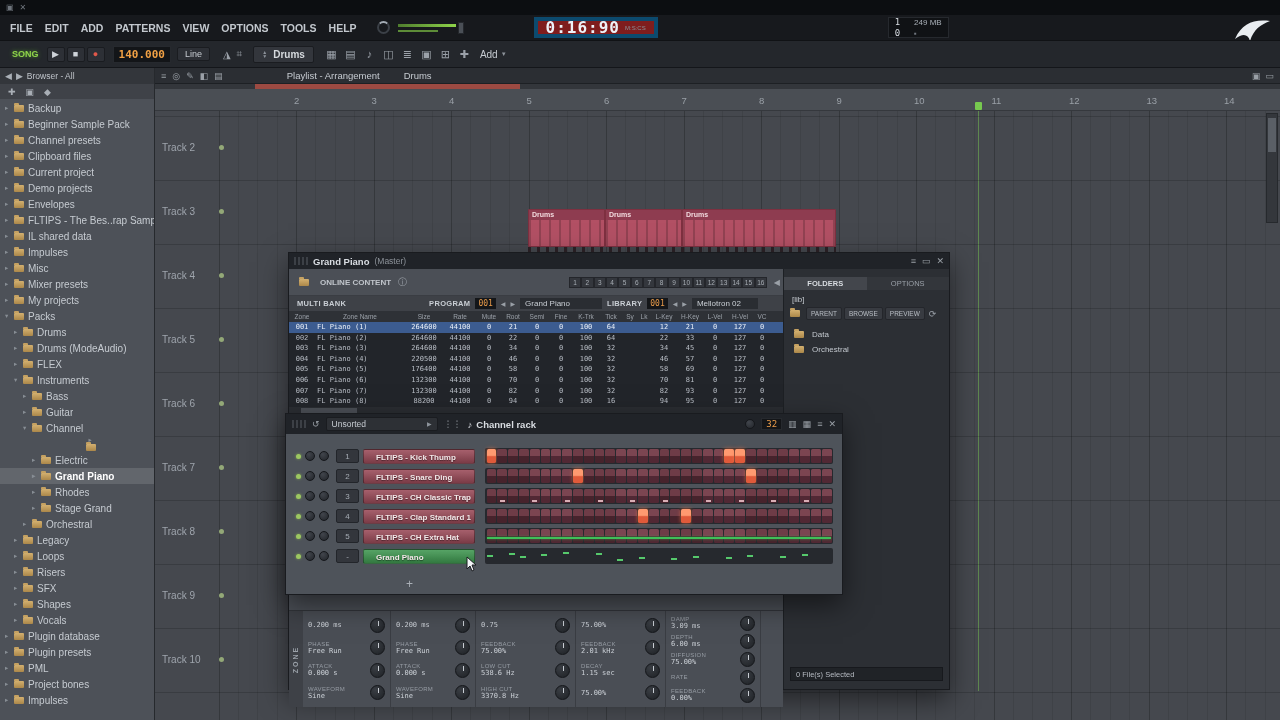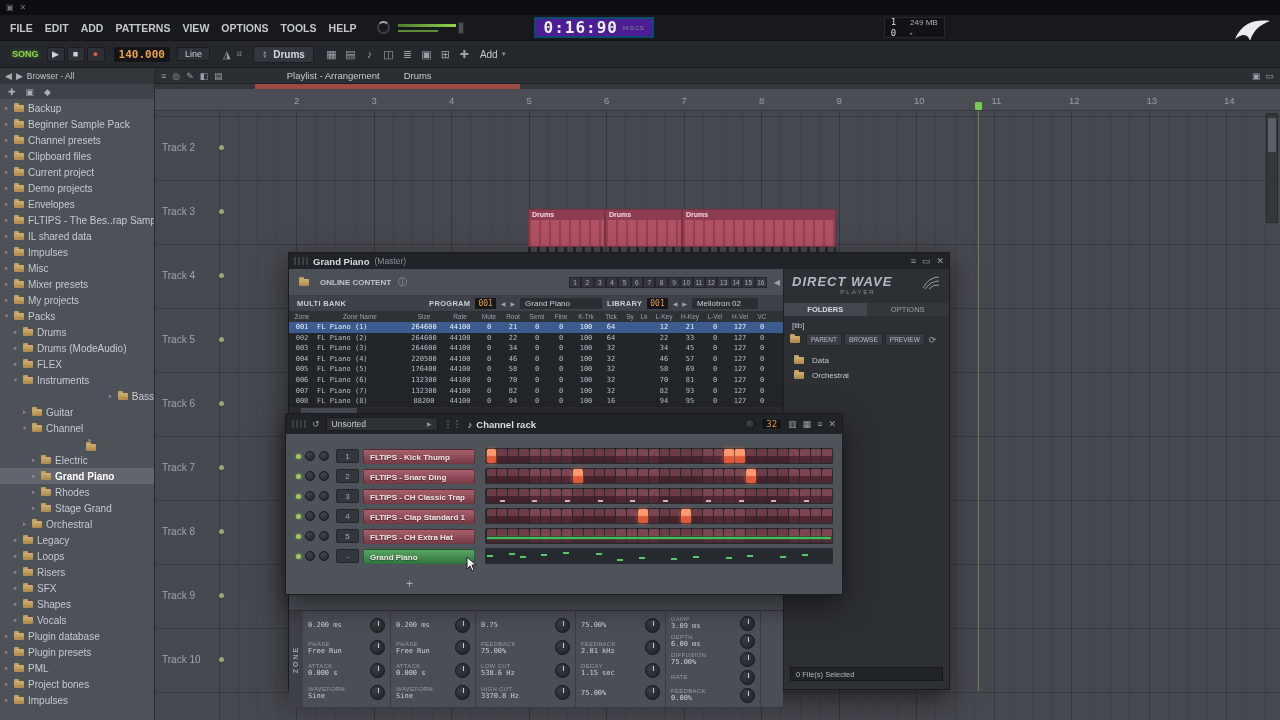--- a/index.html
+++ b/index.html
@@ -10,21 +10,21 @@
   
   #top-strip{position:absolute;left:0;top:0;width:1280px;height:15px;background:#0c0e11;display:flex;align-items:center;gap:6px;padding:0 6px;}
   .tiny-ic{color:#6f757d;font-size:8px;}
   #menubar{position:absolute;left:0;top:15px;width:1280px;height:25px;background:#17191d;display:flex;align-items:center;}
   .menu-item{color:#c3c8ce;font-size:10.5px;padding:0 6px;font-weight:bold;cursor:default;}
   #cpu-ring{width:13px;height:13px;border-radius:50%;border:2px solid #3b4047;border-top-color:#a3abb4;margin:0 8px 0 14px;}
   #meter-wrap{width:66px;height:12px;position:relative;margin-right:10px;}
   #meter-bar{position:absolute;left:0;top:2px;width:58px;height:3px;background:linear-gradient(90deg,#4f7d2e,#8fd44a);}
   #meter-bar2{position:absolute;left:0;top:8px;width:40px;height:2px;background:#5d8c38;}
   #meter-knob{position:absolute;right:0;top:0;width:6px;height:12px;background:#4a4f56;border:1px solid #24272c;}
-  #time-box{background:#4c1d95;border:2px solid #0c4a6e;height:21px;display:flex;align-items:center;padding:0 8px;gap:5px;margin-left:60px;}
+  #time-box{background:#7f1d1d;border:4px solid #0c4a6e;height:21px;display:flex;align-items:center;padding:0 8px;gap:5px;margin-left:60px;}
   #time-display{font-family:"DejaVu Sans Mono",monospace;font-size:16px;font-weight:bold;color:#edf2f8;letter-spacing:1px;}
   #time-unit{font-size:6px;color:#8a9198;}
   #counter-box{margin-left:230px;display:flex;flex-direction:column;justify-content:center;gap:1px;background:#101215;border:1px solid #26292e;padding:1px 6px;height:21px;}
   .counter-row{display:flex;gap:14px;align-items:center;}
   .counter-num{font-size:9px;color:#d7dce2;font-family:"DejaVu Sans Mono",monospace;}
   .counter-mem{font-size:8px;color:#aab0b8;}
   #mascot{position:absolute;right:8px;top:2px;}
 
   
   #toolbar2{position:absolute;left:0;top:40px;width:1280px;height:28px;background:#24272c;border-top:1px solid #101215;border-bottom:1px solid #14161a;display:flex;align-items:center;}
@@ -148,21 +148,21 @@
   #cr-filter{width:112px;height:14px;background:#2d3035;border:1px solid #1a1c20;color:#c6cbd1;font-size:8.5px;line-height:13px;padding:0 5px;display:flex;justify-content:space-between;border-radius:2px;}
   #cr-title{font-size:9.5px;font-weight:bold;color:#d8dce1;display:flex;gap:4px;align-items:center;}
   #cr-right{margin-left:auto;display:flex;align-items:center;gap:6px;}
   .cr-knob-sm{width:10px;height:10px;border-radius:50%;background:radial-gradient(circle at 35% 30%,#41454c,#22252a);border:1px solid #15171b;}
   #cr-led{background:#131518;border:1px solid #26292e;color:#e89b4a;font-family:"DejaVu Sans Mono",monospace;font-size:9px;padding:0 4px;}
   #cr-body{position:absolute;left:0;top:20px;right:0;bottom:0;}
   .cr-row{position:absolute;left:0;right:0;height:20px;display:flex;align-items:center;}
   .cr-mute{width:5px;height:5px;border-radius:50%;background:#9dc861;margin-left:10px;flex:none;box-shadow:0 0 3px rgba(150,200,80,.7);}
   .cr-knob{width:10px;height:10px;border-radius:50%;background:radial-gradient(circle at 35% 30%,#41454c,#22252a);border:1px solid #15171b;margin-left:4px;flex:none;}
   .cr-num{width:23px;height:14px;margin-left:7px;background:#33363c;border:1px solid #22252a;border-radius:2px;color:#a6acb4;font-size:8px;text-align:center;line-height:13px;flex:none;}
-  .cr-name{width:112px;height:15px;margin-left:4px;border-radius:2px;font-size:8px;color:#f3e8e9;line-height:15px;padding-left:6px;font-weight:bold;text-shadow:0 1px 1px rgba(0,0,0,.45);flex:none;white-space:nowrap;overflow:hidden;border:1px solid rgba(0,0,0,.35);}
+  .cr-name{width:112px;height:15px;margin-left:4px;border-radius:2px;font-size:8px;color:#f3e8e9;line-height:15px;padding-left:12px;font-weight:bold;text-shadow:0 1px 1px rgba(0,0,0,.45);flex:none;white-space:nowrap;overflow:hidden;border:1px solid rgba(0,0,0,.35);}
   .cr-steps{position:relative;margin-left:10px;width:348px;height:16px;display:flex;background:#26292e;border-radius:2px;padding:1px;flex:none;}
   .step{flex:1;margin:0 .5px;border-radius:1.5px;background:linear-gradient(#6e3c47 48%,#46232c 52%);}
   .step.alt{background:linear-gradient(#7b4551 48%,#512834 52%);}
   .step.on{background:linear-gradient(#ff9a70 45%,#e05a3a 55%);box-shadow:0 0 4px rgba(255,120,70,.7);}
   .vtick{position:absolute;bottom:2px;width:5px;height:2px;background:#d8aeb5;}
   .cr-gline{position:absolute;left:2px;right:2px;top:9px;height:2px;background:#3fbf58;box-shadow:0 0 3px rgba(60,200,90,.6);}
   .cr-preview{position:relative;margin-left:10px;width:348px;height:16px;background:#26292e;border-radius:2px;flex:none;}
   .pnote{position:absolute;height:2px;width:6px;background:#56c96c;}
   #cr-add{position:absolute;left:120px;bottom:5px;font-size:12px;color:#aab0b7;line-height:10px;}
 
@@ -356,21 +356,21 @@
         <div class="tree-item" style="padding-left: 14px;">
           <div class="tree-arrow">▸</div>
           <div class="folder-ic"></div>
           <div style="overflow: hidden;">FLEX</div>
         </div>
         <div class="tree-item" style="padding-left: 14px;">
           <div class="tree-arrow">▾</div>
           <div class="folder-ic"></div>
           <div style="overflow: hidden;">Instruments</div>
         </div>
-        <div class="tree-item" style="padding-left: 23px; justify-content: flex-end;">
+        <div class="tree-item" style="padding-left: 23px;">
           <div class="tree-arrow">▸</div>
           <div class="folder-ic"></div>
           <div style="overflow: hidden;">Bass</div>
         </div>
         <div class="tree-item" style="padding-left: 23px;">
           <div class="tree-arrow">▸</div>
           <div class="folder-ic"></div>
           <div style="overflow: hidden;">Guitar</div>
         </div>
         <div class="tree-item" style="padding-left: 23px;">
@@ -975,29 +975,20 @@
                   <div class="zvalue">0.00%</div>
                 </div>
                 <div class="knob"></div>
               </div>
             </div>
           </div>
       </div>
     </div>
 
     <div id="dw-browser">
-      <div id="dwb-logo-row">
-        <span id="dwb-logo">DIRECT WAVE</span>
-        <span id="dwb-sub">PLAYER</span>
-        <span id="dwb-wing">
-          <svg width="20" height="15" viewBox="0 0 20 15">
-            <path d="M2 13 Q8 2 18 2 M4 14 Q10 6 18 6 M8 14 Q12 9 18 10" stroke="#9aa0a8" stroke-width="1" fill="none"></path>
-          </svg>
-        </span>
-      </div>
       <div id="dwb-tabs">
           <div class="dwb-tab active">FOLDERS</div>
           <div class="dwb-tab">OPTIONS</div>
         </div>
       <div id="dwb-lib">[lib]</div>
       <div id="dwb-btnrow">
           <div class="folder-ic"></div>
           <div class="dwb-btn">PARENT</div>
           <div class="dwb-btn">BROWSE</div>
           <div class="dwb-btn">PREVIEW</div>

